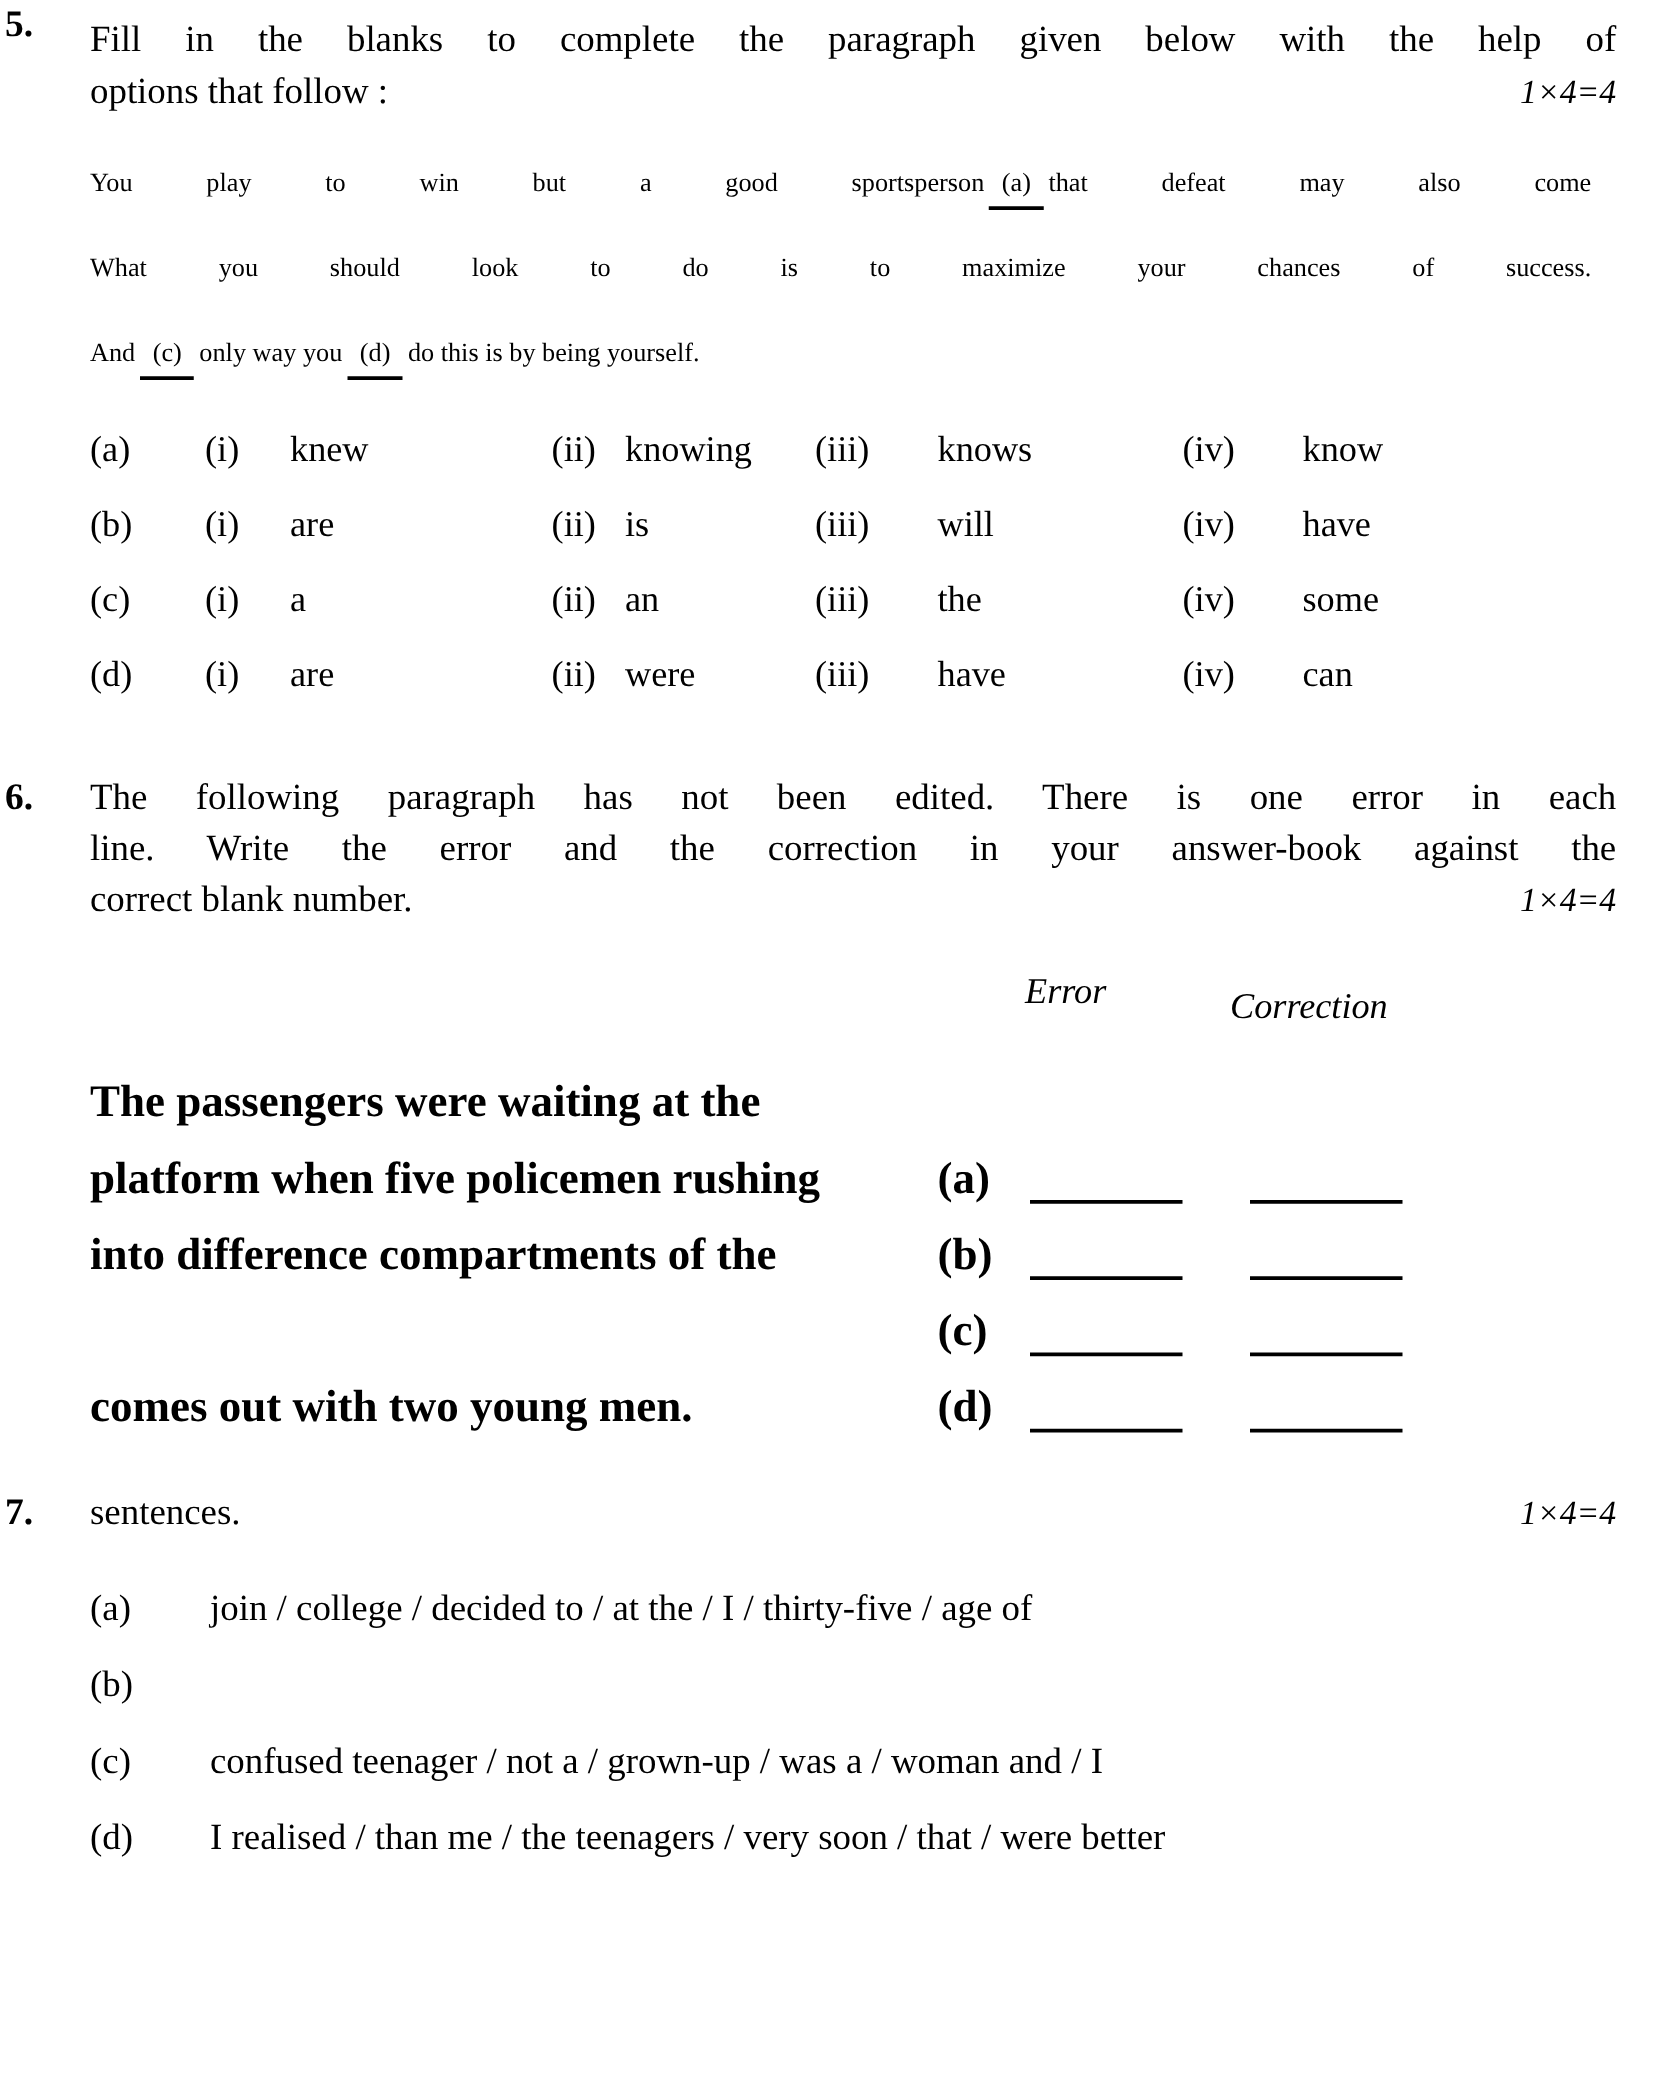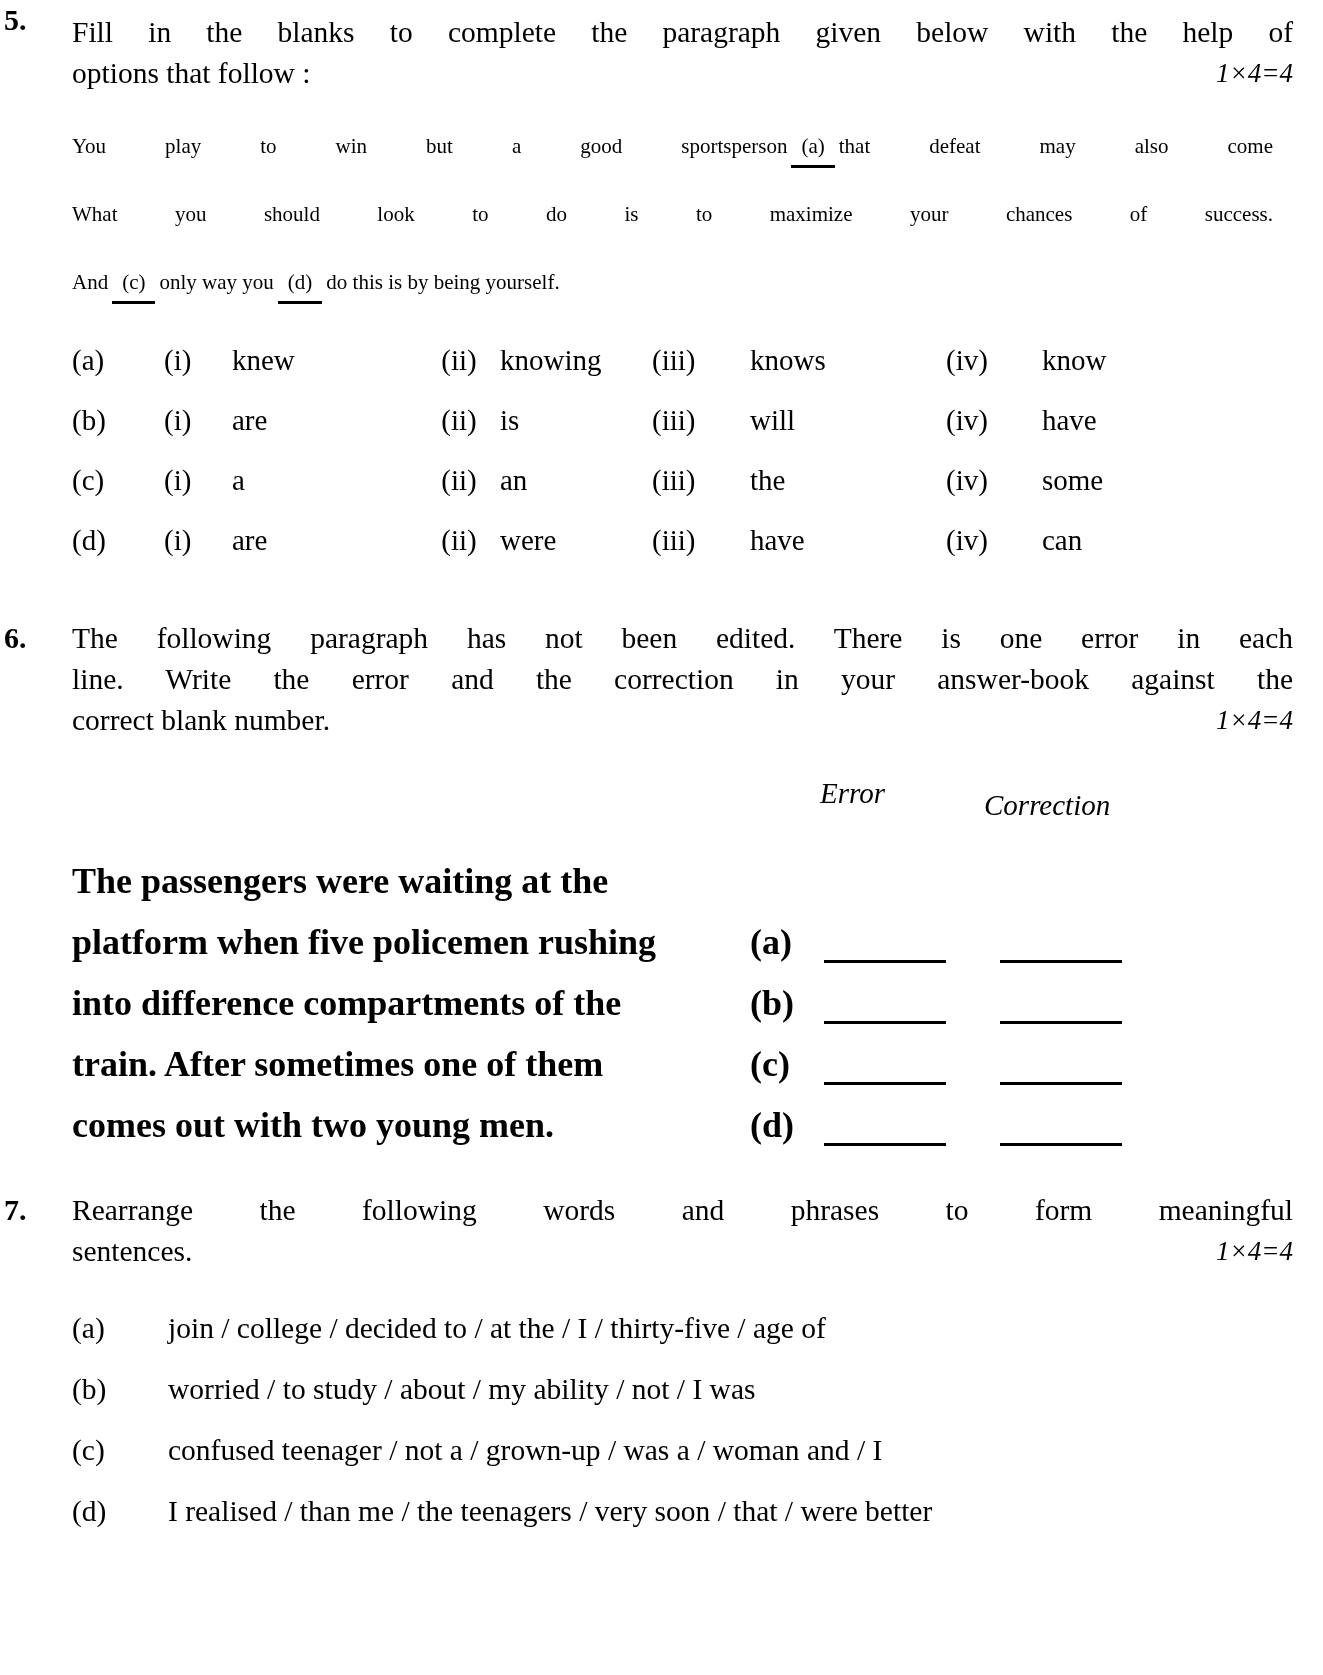--- a/index.html
+++ b/index.html
@@ -313,21 +313,20 @@
         </div>
 
         <div class="ec-row">
           <span class="sent">into difference compartments of the</span>
           <span class="rkey">(b)</span>
           <span class="bl-err"></span>
           <span class="bl-cor"></span>
         </div>
 
         <div class="ec-row">
-          <span class="sent">train. After sometimes one of them</span>
           <span class="rkey">(c)</span>
           <span class="bl-err"></span>
           <span class="bl-cor"></span>
         </div>
 
         <div class="ec-row">
           <span class="sent">comes out with two young men.</span>
           <span class="rkey">(d)</span>
           <span class="bl-err"></span>
           <span class="bl-cor"></span>
@@ -337,35 +336,33 @@
     </div>
   </div>
 
   <div class="spacer-md"></div>
 
   <div class="q-block">
     <div class="q-num">7.</div>
     <div class="q-body">
 
       <div class="stem">
-        <span class="stem-line" style="text-align:justify;text-align-last:justify;display:block;white-space:nowrap;">Rearrange the following words and phrases to form meaningful</span>
         <span class="stem-line" style="display:block;position:relative;">
           <span>sentences.</span>
           <span class="marks marks-right">1×4=4</span>
         </span>
       </div>
 
       <div class="sub-list">
         <div class="sub-item">
           <span class="sk">(a)</span>
           <span class="st">join / college / decided to / at the / I / thirty-five / age of</span>
         </div>
         <div class="sub-item">
           <span class="sk">(b)</span>
-          <span class="st">worried / to study / about / my ability / not / I was</span>
         </div>
         <div class="sub-item">
           <span class="sk">(c)</span>
           <span class="st">confused teenager / not a / grown-up / was a / woman and / I</span>
         </div>
         <div class="sub-item">
           <span class="sk">(d)</span>
           <span class="st">I realised / than me / the teenagers / very soon / that / were better</span>
         </div>
       </div>

